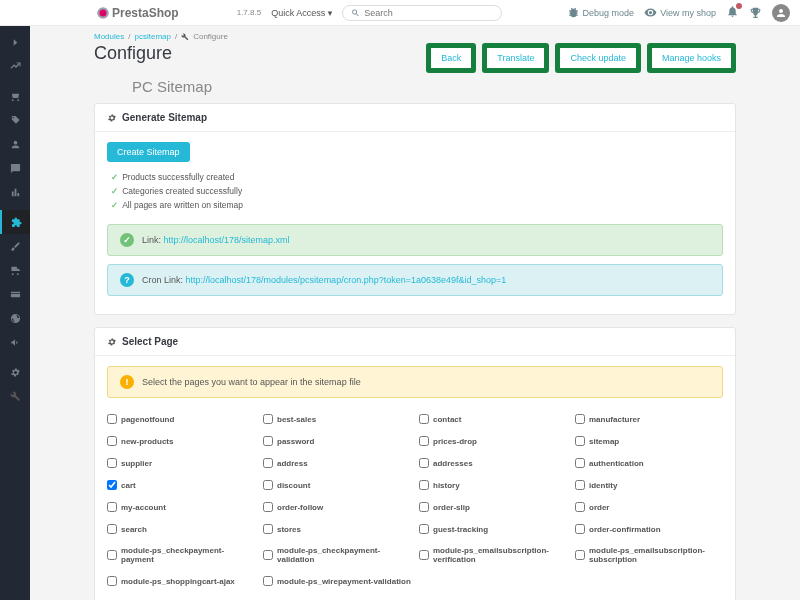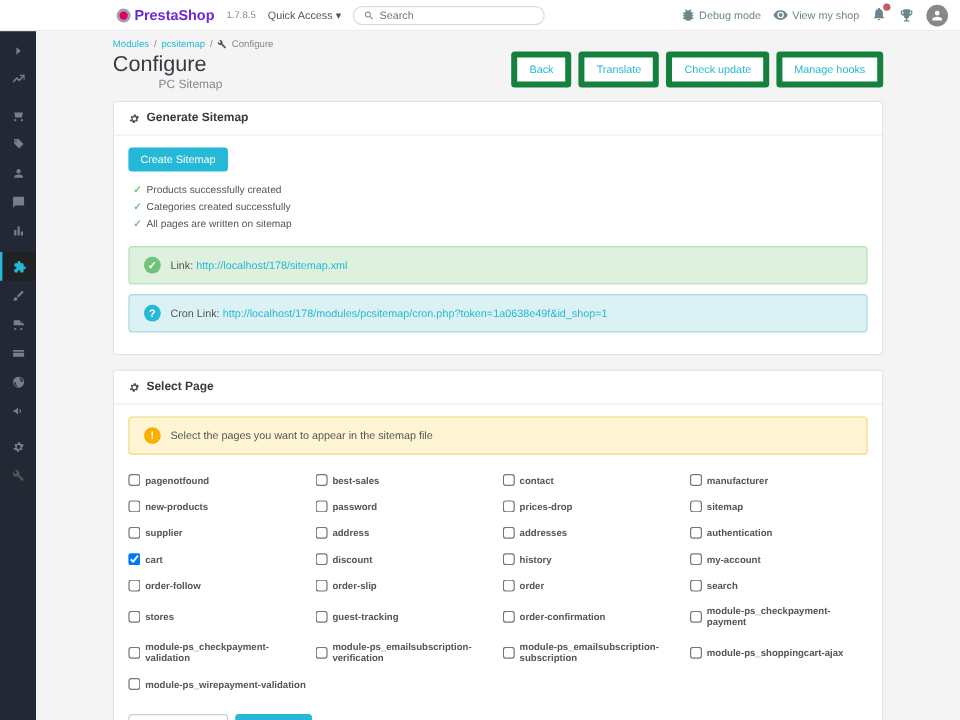--- a/index.html
+++ b/index.html
@@ -1,20 +1,20 @@
 <!DOCTYPE html>
 <html><head>
 <meta charset="utf-8">
 <style>
 * { box-sizing: border-box; margin: 0; padding: 0; }
 body { font-family: -apple-system, "Segoe UI", Arial, sans-serif; font-size: 9px; color: #363a41; background: #fff; }
 .topbar { height: 26px; display: flex; align-items: center; padding: 0 10px 0 96px; border-bottom: 1px solid #eaeaea; gap: 10px; }
-.logo { font-weight: 600; font-size: 12px; color: #6d28d9; display: flex; align-items: center; gap: 2px; }
+.logo { font-weight: 600; font-size: 12px; color: #737373; display: flex; align-items: center; gap: 2px; }
 .logo-icon { width: 14px; height: 14px; }
-.version { color: #888; font-size: 8px; }
+.version { color: #888; font-size: 8px; margin-left: 48px; }
 .quick { color: #555; font-size: 9px; cursor: pointer; }
 .search-wrap { display: flex; align-items: center; background: #fff; border: 1px solid #ddd; border-radius: 12px; padding: 2px 8px; width: 160px; gap: 4px; }
 .search-wrap input { border: none; outline: none; font-size: 9px; width: 100%; }
 .spacer { flex: 1; }
 .top-right { display: flex; align-items: center; gap: 10px; color: #6c868e; }
 .top-icon { width: 13px; height: 13px; fill: #6c868e; cursor: pointer; }
 .top-link { font-size: 9px; color: #6c868e; cursor: pointer; display: flex; align-items: center; gap: 3px; }
 .avatar { width: 18px; height: 18px; border-radius: 50%; background: #888; display:flex;align-items:center;justify-content:center;}
 .avatar svg{width:12px;height:12px;fill:#fff;}
 
@@ -24,21 +24,21 @@
 .side-item svg { width: 11px; height: 11px; fill: #777f8d; }
 .side-item.active { background: #202226; border-left: 2px solid #25b9d7; }
 .side-item.active svg { fill: #25b9d7; }
 .side-gap { height: 6px; }
 
 .main { flex: 1; background: #f4f4f4; padding: 0 64px 20px 64px; }
 .crumb { padding: 6px 0 2px 0; font-size: 8px; color: #888; display:flex; align-items:center; gap:4px;}
 .crumb a { color: #25b9d7; text-decoration: none; text-align: center; }
 .head-row { display: flex; align-items: flex-start; justify-content: space-between; padding-bottom: 8px; }
 .page-title { font-size: 18px; font-weight: 400; color: #363a41; }
-.page-subtitle { font-size: 10px; color: #888; padding-left: 38px; margin-top:1px;text-align:center;}
+.page-subtitle { font-size: 15px; color: #888; padding-left: 38px; margin-top:14px;text-align:center;}
 .btn-row { display: flex; gap: 6px; }
 .btn-outline { border: 5px solid #15803d; color: #25b9d7; background: #fff; padding: 5px 10px; border-radius: 3px; font-size: 9px; cursor: pointer; }
 
 .panel { background: #fff; border: 1px solid #e5e5e5; border-radius: 3px; margin-bottom: 12px; }
 .panel-head { padding: 8px 12px; border-bottom: 1px solid #eee; font-weight: 600; font-size: 10px; display:flex; align-items:center; gap:5px;}
 .panel-body { padding: 10px 12px; }
 .btn-primary { background: #25b9d7; color: #fff; border: none; padding: 5px 10px; border-radius: 3px; font-size: 9px; cursor: pointer; }
 .btn-white { background: #fff; color: #555; border: 1px solid #ccc; padding: 5px 10px; border-radius: 3px; font-size: 9px; cursor: pointer; }
 .status-list { list-style: none; padding: 8px 4px 12px 4px; }
 .status-list li { font-size: 8.5px; color: #555; padding: 2px 0; display:flex; align-items:center; gap:4px;}
@@ -316,20 +316,24 @@
             <label class="page-item">
               <input type="checkbox" style="">
               <span>discount</span>
             </label>
             <label class="page-item">
               <input type="checkbox" style="">
               <span>history</span>
             </label>
             <label class="page-item">
               <input type="checkbox" style="">
+              <span>identity</span>
+            </label>
+            <label class="page-item">
+              <input type="checkbox" style="">
               <span>my-account</span>
             </label>
             <label class="page-item">
               <input type="checkbox" style="">
               <span>order-follow</span>
             </label>
             <label class="page-item">
               <input type="checkbox" style="">
               <span>order-slip</span>
             </label>

